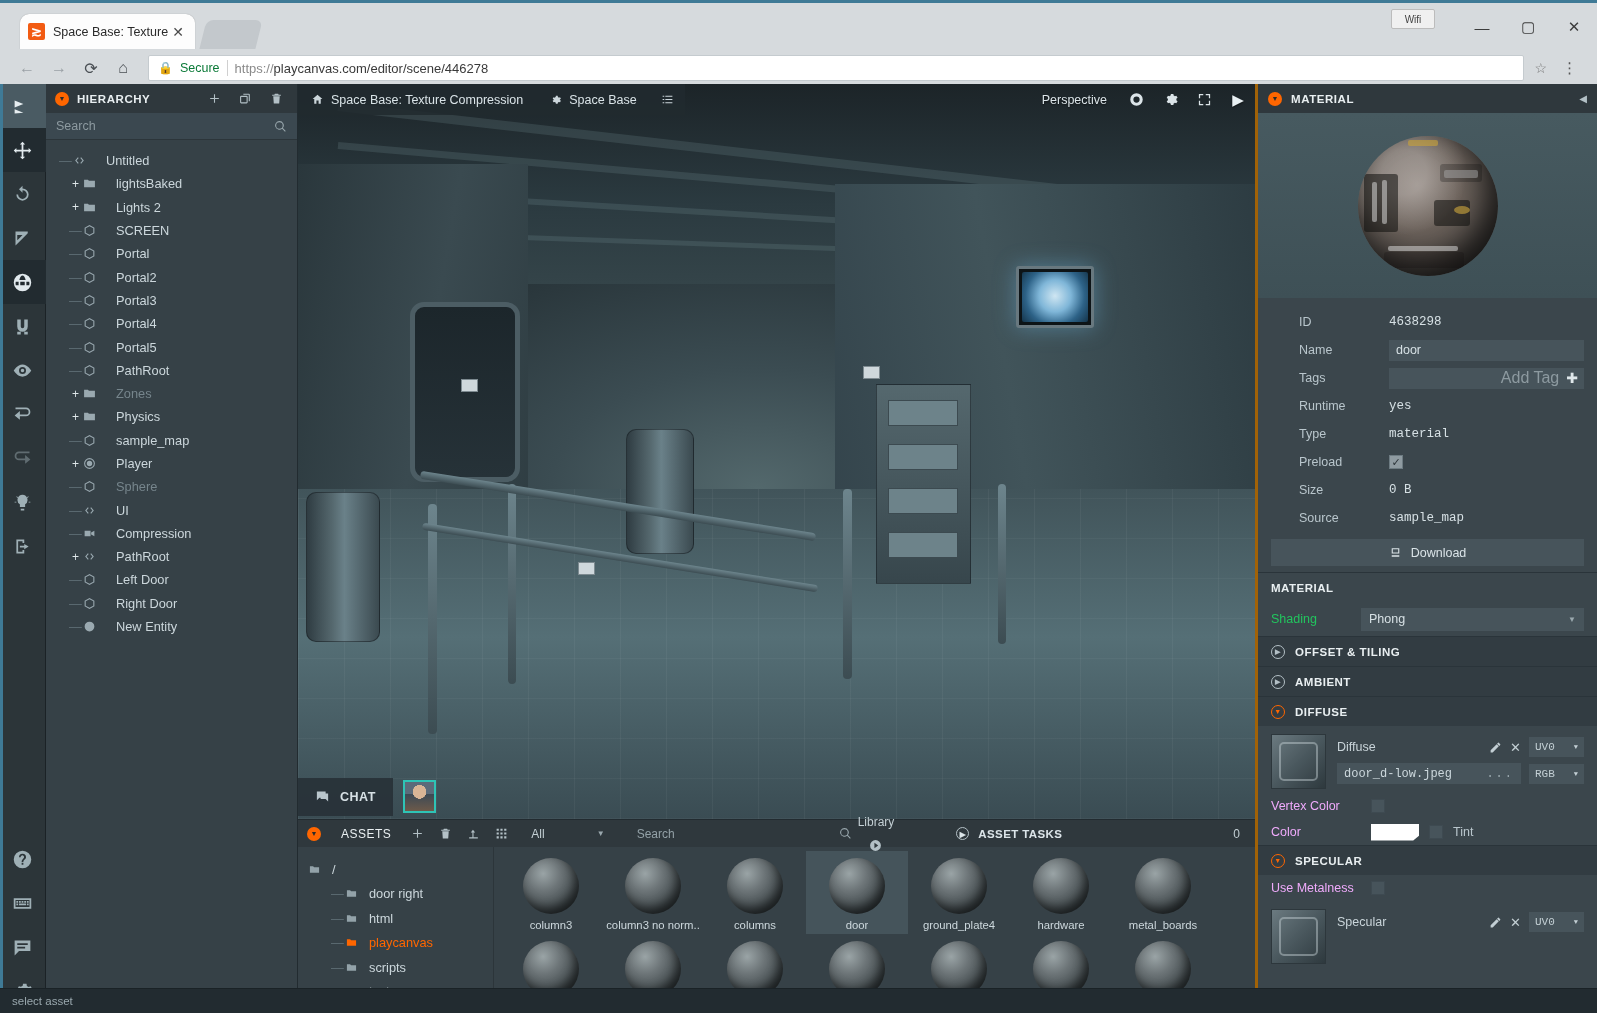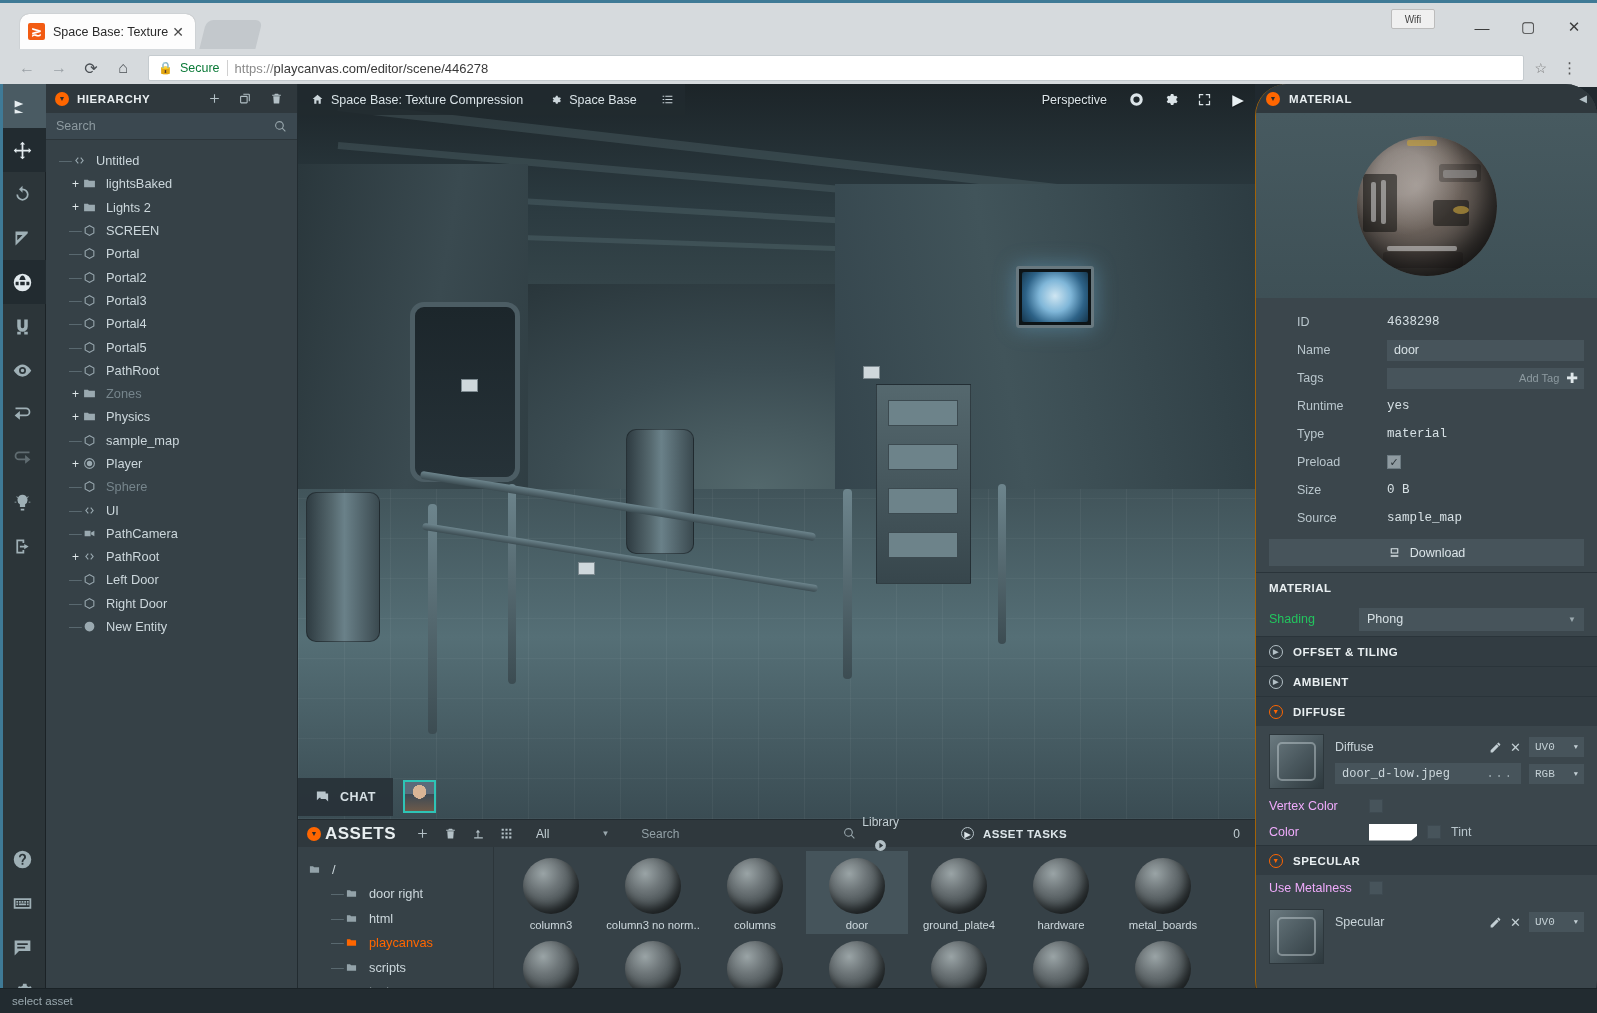--- a/index.html
+++ b/index.html
@@ -130,21 +130,21 @@
     display: flex; align-items: center; height: 23.3px;
     font-size: 12.8px; color: #ccd7dc; cursor: pointer; padding-left: 8px;
   }
   .tree-item.dim { color: #76858c; }
   .tree-item .expander {
     width: 15px; text-align: center; color: #dfe7ea; font-size: 12px; flex: none;
   }
   .tree-item .dash { width: 15px; text-align: center; color: #5f6e75; flex: none; }
   .tree-item .tico { width: 20px; display: flex; align-items: center; color: #9aa9b0; flex: none; }
   .tree-item .tico svg { width: 13px; height: 13px; fill: currentColor; }
-  .tree-item .tlabel { margin-left: 3px; }
+  .tree-item .tlabel { margin-left: 13px; }
   .tree-item.depth0 { padding-left: 12px; }
   .tree-item.depth1 { padding-left: 22px; }
 
   
   .viewport {
     position: absolute; left: 298px; top: 0; width: 957px; height: 735px;
     overflow: hidden;
     background:
       radial-gradient(ellipse 60% 45% at 48% 55%, #53686c 0%, #3b4c52 36%, #2b383d 70%, #1d272b 100%);
   }
@@ -253,22 +253,22 @@
   
   .assets {
     position: absolute; left: 298px; top: 735px; width: 957px; height: 194px;
     background: #364147; border-top: 1px solid #222b30;
   }
   .assets-head {
     height: 27px; display: flex; align-items: center; padding: 0 9px;
     background: #2f383d; gap: 0;
   }
   .ah-title {
-    font-size: 17px; font-weight: bold; color: #e9eff1;
-    letter-spacing: .5px; margin: 0 12px 0 4px;
+    font-size: 12px; font-weight: normal; color: #e9eff1;
+    letter-spacing: .5px; margin: 0 12px 0 20px;
   }
   .ah-icon {
     width: 28px; height: 27px; display: flex; align-items: center;
     justify-content: center; color: #b3c0c6; cursor: pointer;
   }
   .ah-icon svg { width: 13px; height: 13px; fill: currentColor; }
   .ah-filter {
     display: flex; align-items: center; gap: 52px; margin-left: 16px;
     font-size: 12px; color: #c3cfd4; cursor: pointer;
   }
@@ -331,21 +331,21 @@
     box-shadow: inset -4px -6px 10px rgba(0,0,0,.5);
   }
   .asset-label {
     font-size: 11.3px; color: #cdd8dd; margin-top: 5px;
     white-space: nowrap; overflow: hidden; max-width: 100px; text-align: center;
   }
 
   
   .inspector {
     position: absolute; left: 1255px; top: 0; width: 342px; height: 929px;
-    background: #3b464c; border-left: 1px solid #a16207; overflow: hidden; border-radius: 32px;
+    background: #3b464c; border-left: 3px solid #a16207; overflow: hidden;
   }
   .insp-head {
     height: 29px; display: flex; align-items: center; padding: 0 10px;
     background: #2f383d; gap: 9px;
   }
   .insp-collapse { margin-left: auto; color: #b3c0c6; font-size: 10px; cursor: pointer; }
   .preview-area {
     height: 185px;
     background: linear-gradient(180deg, #475a60 0%, #3e5056 100%);
     display: flex; align-items: center; justify-content: center;
@@ -369,21 +369,21 @@
   .prop-label { width: 90px; font-size: 12.5px; color: #b9c6cc; flex: none; margin-left: 28px; }
   .prop-val { font-size: 12.5px; color: #d6e0e4; font-family: "Liberation Mono", monospace; }
   .prop-input {
     flex: 1; height: 21px; background: #47545b; border: none; outline: none;
     color: #d6e0e4; font-size: 12.5px; padding: 0 7px; font-family: inherit;
   }
   .tag-field {
     flex: 1; height: 21px; background: #47545b; display: flex;
     align-items: center; justify-content: flex-end; padding: 0 6px; gap: 7px;
   }
-  .tag-placeholder { font-size: 11px; color: #8d9aa0; }
+  .tag-placeholder { font-size: 16px; color: #8d9aa0; }
   .tag-plus { color: #dfe7ea; font-size: 14px; cursor: pointer; }
   .chk {
     width: 14px; height: 14px; background: #8f9ba1; border: 1px solid #6d7b82;
     display: flex; align-items: center; justify-content: center;
     color: #2b3338; font-size: 11px; cursor: pointer;
   }
   .chk.empty { background: #47545b; border-color: #3e4a51; }
   .download-btn {
     margin: 7px 13px 0 13px; height: 27px; background: #47545b;
     display: flex; align-items: center; justify-content: center; gap: 9px;
@@ -747,21 +747,21 @@
             </span>
             <span class="tlabel">UI</span>
           </div>
           <div class="tree-item depth1">
             <span class="dash">—</span>
             <span class="tico">
               <svg viewBox="0 0 24 24">
                 <path d="M3 7h11v10H3V7zm12 3l6-3v10l-6-3v-4z"></path>
               </svg>
             </span>
-            <span class="tlabel">PathCamera</span>
+            <span class="tlabel">Compression</span>
           </div>
           <div class="tree-item depth1">
             <span class="expander">+</span>
             <span class="tico">
               <svg viewBox="0 0 24 24">
                 <path d="M9 6L4 12l5 6 1.5-1.3L6.6 12l3.9-4.7L9 6zm6 0l-1.5 1.3L17.4 12l-3.9 4.7L15 18l5-6-5-6z"></path>
               </svg>
             </span>
             <span class="tlabel">PathRoot</span>
           </div>

